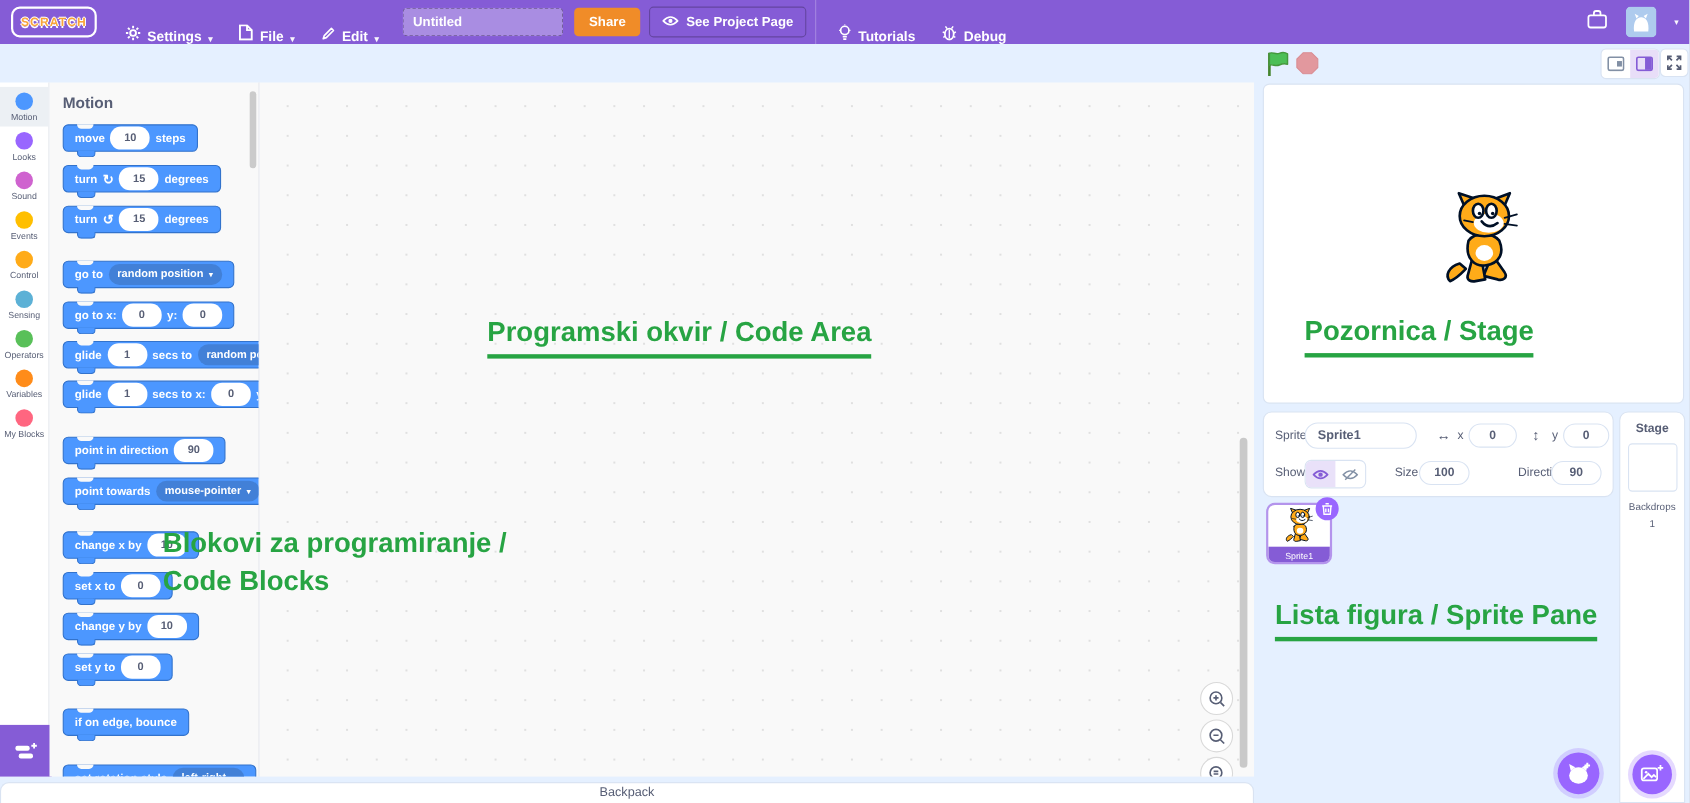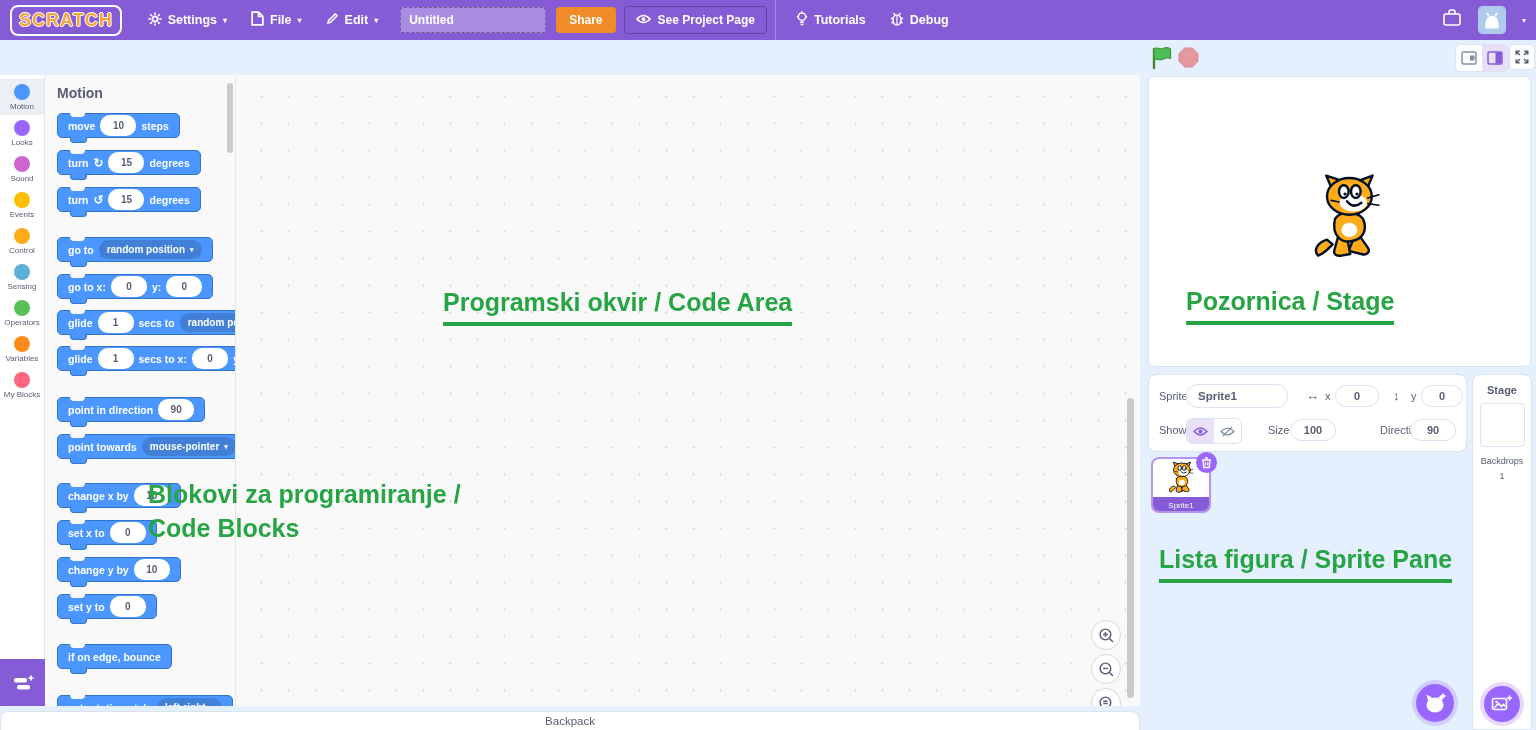--- a/index.html
+++ b/index.html
@@ -3,23 +3,23 @@
 <meta charset="utf-8">
 <style>
   html,body{margin:0;padding:0;background:#cfd8e6;}
   #app{position:relative;width:1536px;height:730px;background:#E5F0FF;
        font-family:"Liberation Sans",sans-serif;overflow:hidden;-webkit-font-smoothing:antialiased;}
 
   
   .menubar{position:absolute;left:0;top:0;width:1536px;height:40px;background:#855CD6;
            display:flex;align-items:center;padding:0 10px;box-sizing:border-box;color:#fff;}
   .logo-box{border:2px solid #fff;border-radius:8px;padding:3px 7px;margin-right:14px;background:#855CD6;}
-  .logo-text{font-size:18px;font-weight:800;letter-spacing:1px;color:#F9A43A;
+  .logo-text{font-size:11px;font-weight:800;letter-spacing:1px;color:#F9A43A;
              text-shadow:-1px 0 #fff,1px 0 #fff,0 -1px #fff,0 1px #fff;}
-  .menu-item{display:flex;align-items:center;gap:6px;font-size:12.5px;font-weight:700;
+  .menu-item{display:flex;align-items:flex-end;gap:6px;font-size:12.5px;font-weight:700;
              padding:0 12px;height:40px;cursor:pointer;}
   .mcaret{font-size:8px;opacity:.95;}
   .proj-input{width:146px;height:26px;border-radius:4px;background:rgba(255,255,255,0.30);
               border:1px dashed rgba(0,0,0,0.35);color:#fff;font-weight:700;font-size:12px;
               padding:0 8px;margin:0 10px;font-family:"Liberation Sans",sans-serif;box-sizing:border-box;}
   .share-btn{background:#F08C28;border:none;color:#fff;font-weight:700;font-size:12px;height:26px;
              padding:0 13px;border-radius:4px;margin-right:8px;cursor:pointer;font-family:inherit;}
   .spp-btn{display:flex;align-items:center;gap:7px;height:26px;padding:0 11px;
            border:1px solid rgba(0,0,0,0.25);border-radius:4px;font-size:12px;font-weight:700;cursor:pointer;}
   .menu-divider{width:1px;height:40px;background:rgba(255,255,255,0.25);margin:0 8px;}

